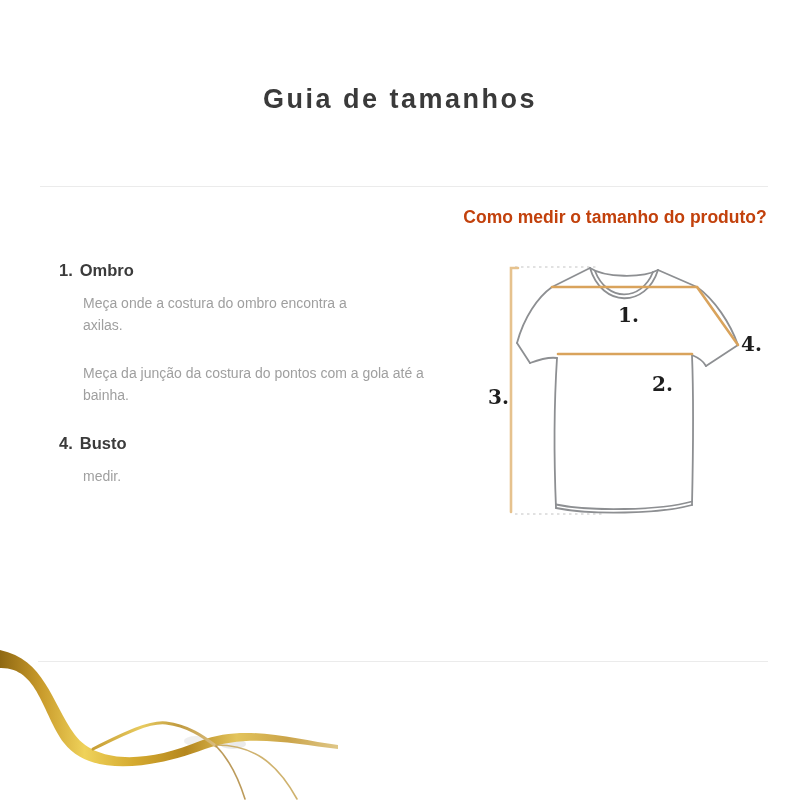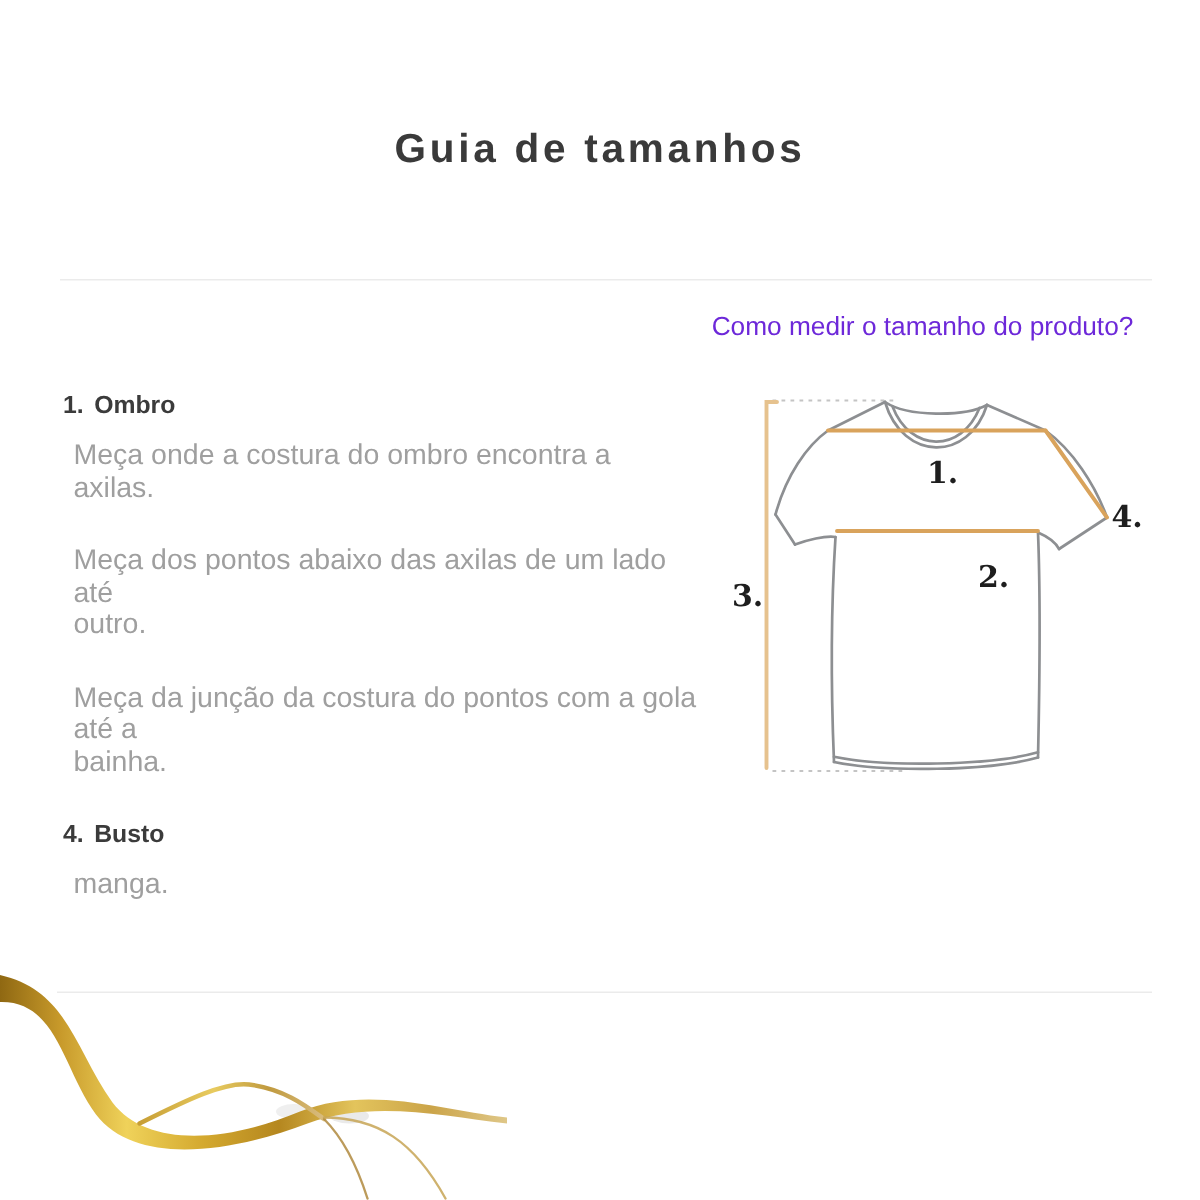--- a/index.html
+++ b/index.html
@@ -9,30 +9,30 @@
   }
   .page-title{
     position:absolute;top:84px;left:0;width:800px;text-align:center;
     font-size:27px;font-weight:bold;color:#3a3a3a;letter-spacing:2.5px;
   }
   .divider{position:absolute;height:1px;background:#ebebeb;}
   .divider-top{left:40px;top:186px;width:728px;}
   .divider-bottom{left:38px;top:661px;width:730px;}
   .section-heading{
     position:absolute;top:207px;left:455px;width:320px;text-align:center;
-    font-size:17.5px;font-weight:normal;color:#6d28d9;
+    font-size:17.5px;font-weight:bold;color:#c2410c;
   }
-  .measure-list{position:absolute;left:42px;top:260px;width:430px;}
+  .measure-list{position:absolute;left:59px;top:260px;width:430px;}
   .measure-item{margin-bottom:27px;}
   .measure-heading{
     font-size:16.5px;font-weight:bold;color:#3b3b3b;line-height:20px;
   }
   .measure-heading .num{margin-right:7px;}
   .measure-desc{
-    margin-top:13px;margin-left:7px;font-size:19px;color:#9f9f9f;line-height:21.5px;
+    margin-top:13px;margin-left:24px;font-size:14px;color:#9f9f9f;line-height:21.5px;
   }
   .shirt-figure{position:absolute;left:480px;top:245px;width:300px;height:295px;}
   .ribbon-decoration{position:absolute;left:0px;top:645px;width:340px;height:155px;}
   svg text.measure-label{
     font-family:"DejaVu Serif","Liberation Serif",serif;
     font-weight:bold;font-size:20px;fill:#1e1e1e;
   }
 </style>
 </head>
 <body>
@@ -51,39 +51,35 @@
       <div class="measure-heading">
         <span class="num">1.</span><span>Ombro</span>
       </div>
       <div class="measure-desc">
         <div>Meça onde a costura do ombro encontra a</div>
         <div>axilas.</div>
       </div>
     </div>
 
     <div class="measure-item">
-      <div class="measure-desc">
-        <div>Meça dos pontos abaixo das axilas de um lado até</div>
-        <div>outro.</div>
-      </div>
     </div>
 
     <div class="measure-item">
       <div class="measure-desc">
         <div>Meça da junção da costura do pontos com a gola até a</div>
         <div>bainha.</div>
       </div>
     </div>
 
     <div class="measure-item">
       <div class="measure-heading">
         <span class="num">4.</span><span>Busto</span>
       </div>
       <div class="measure-desc">
-        <div>manga.</div>
+        <div>medir.</div>
       </div>
     </div>
 
   </div>
 
   <svg class="shirt-figure" viewBox="0 0 300 295" xmlns="http://www.w3.org/2000/svg">
 
     <g stroke="#c4c4c4" stroke-width="1.2" stroke-dasharray="2.5,3.5" fill="none">
       <path d="M 35,22 H 118"></path>
       <path d="M 35,269 H 122"></path>

